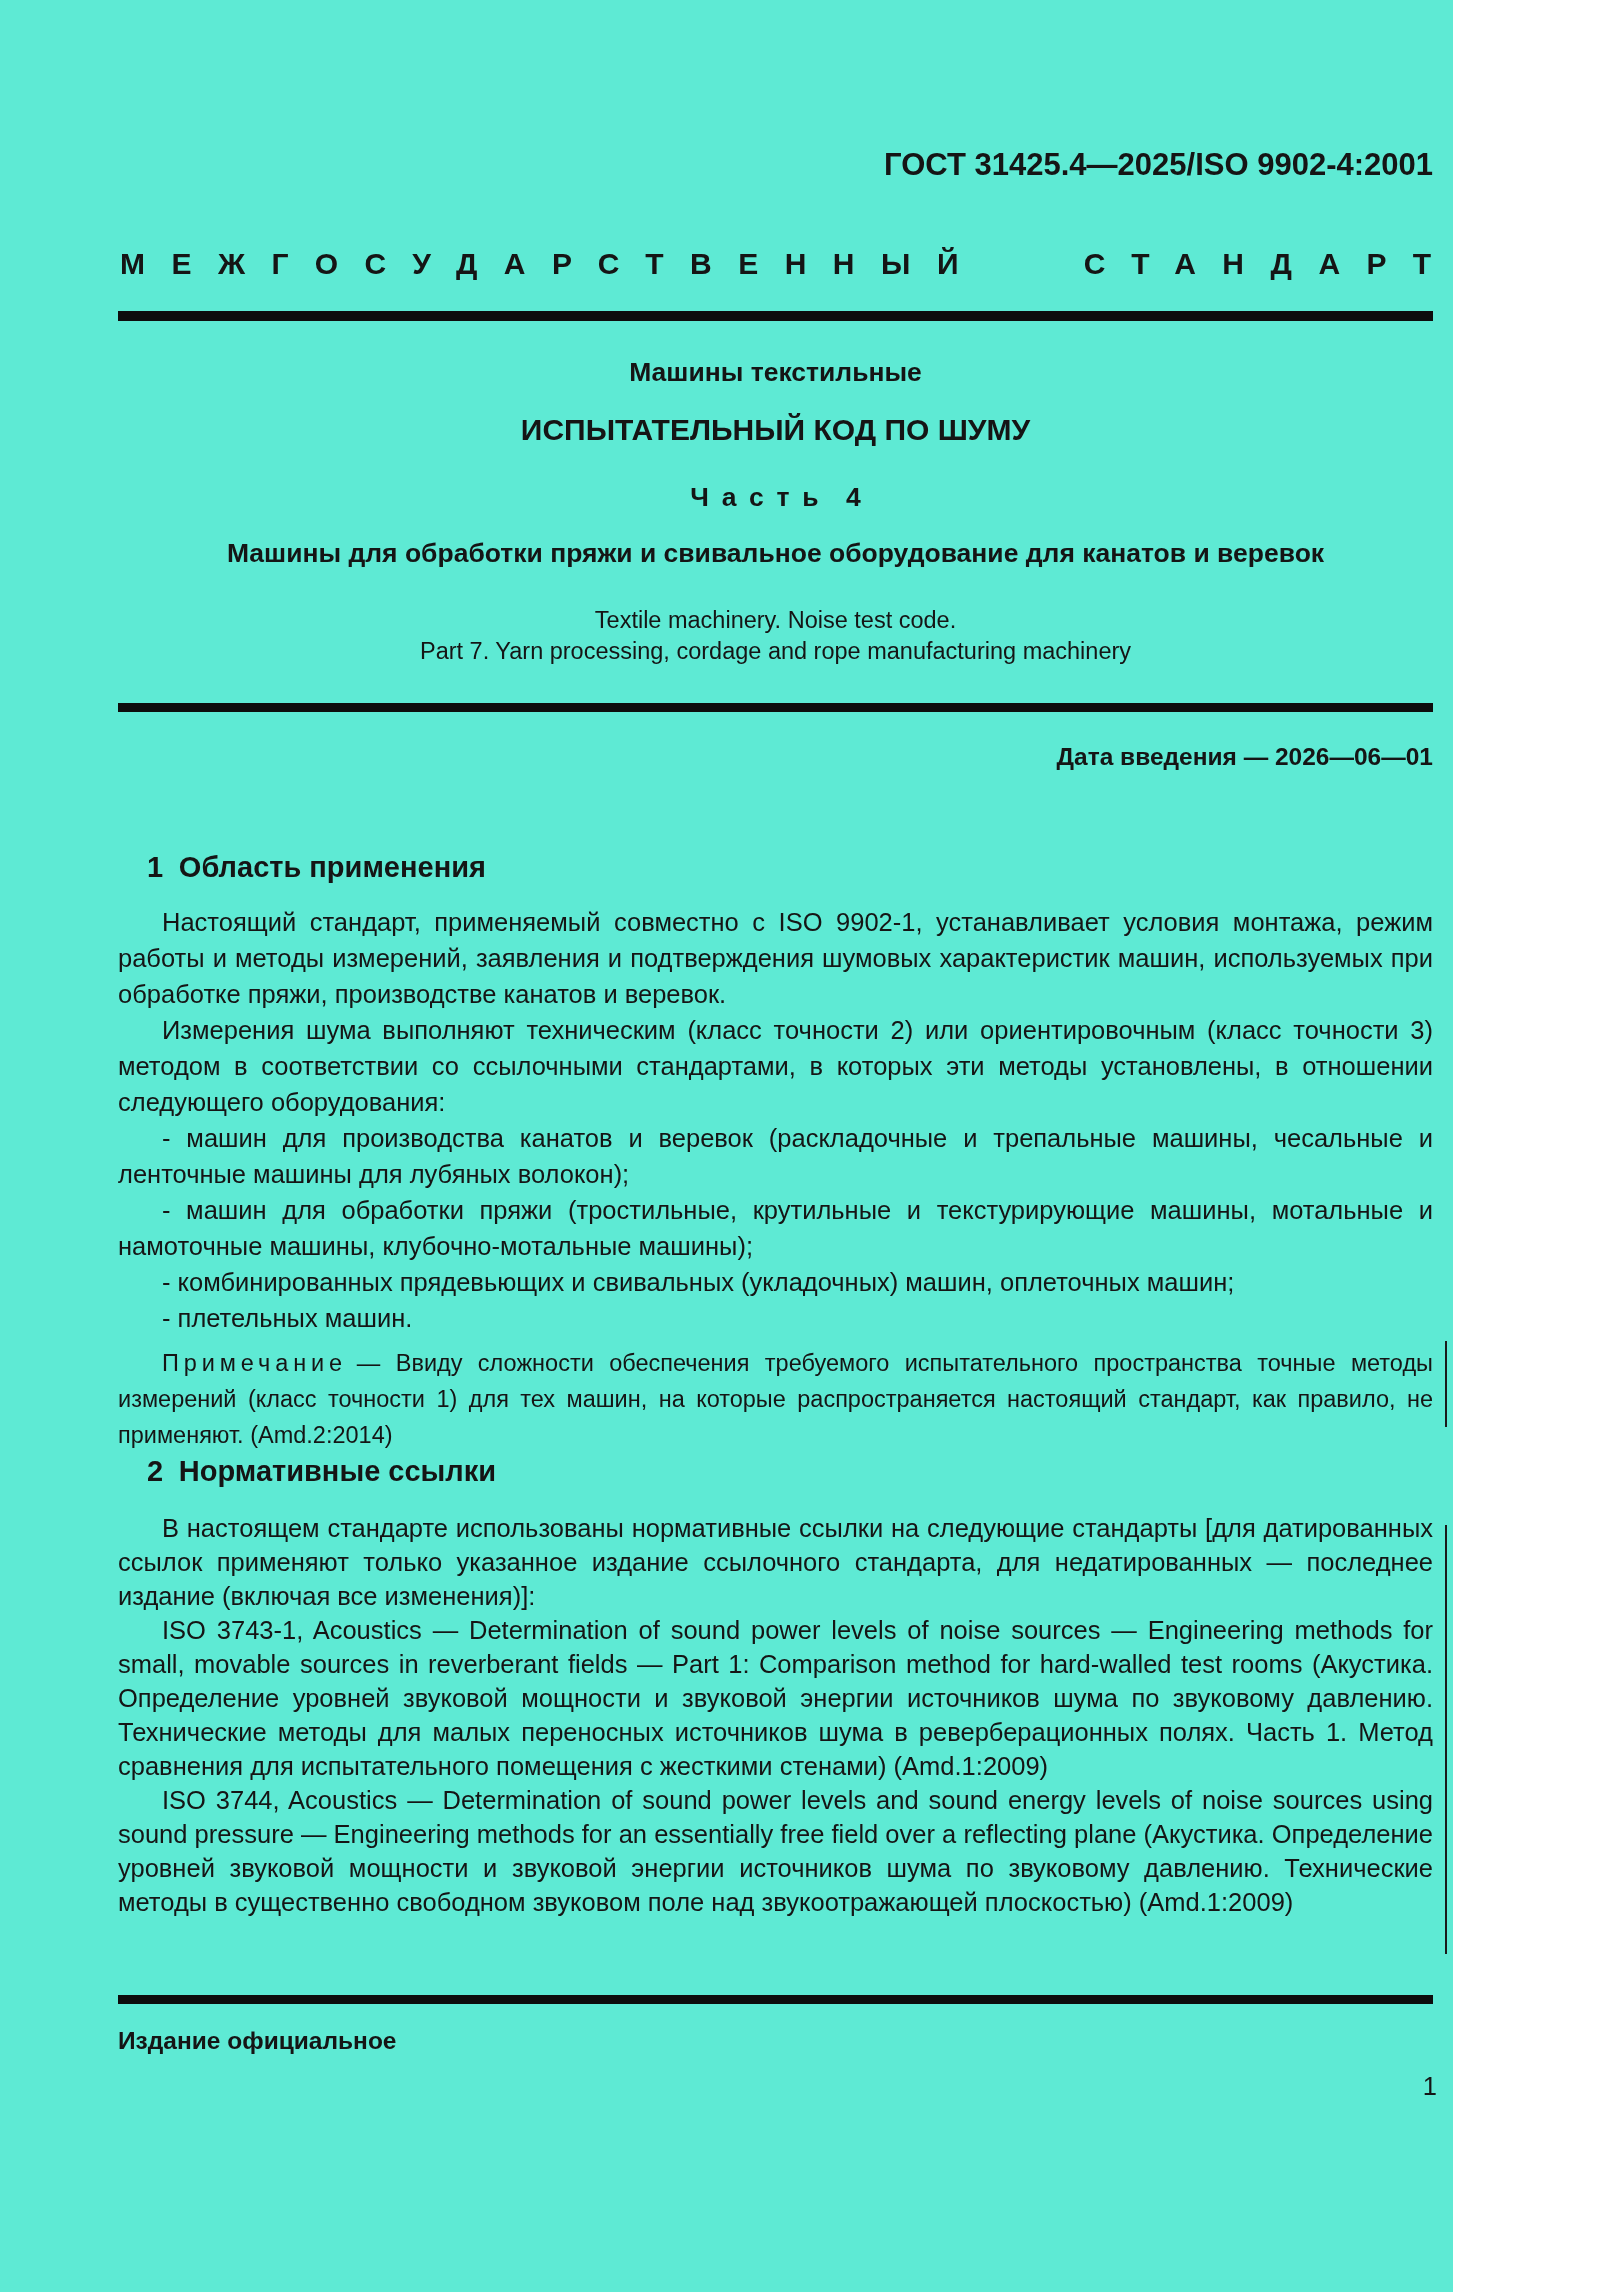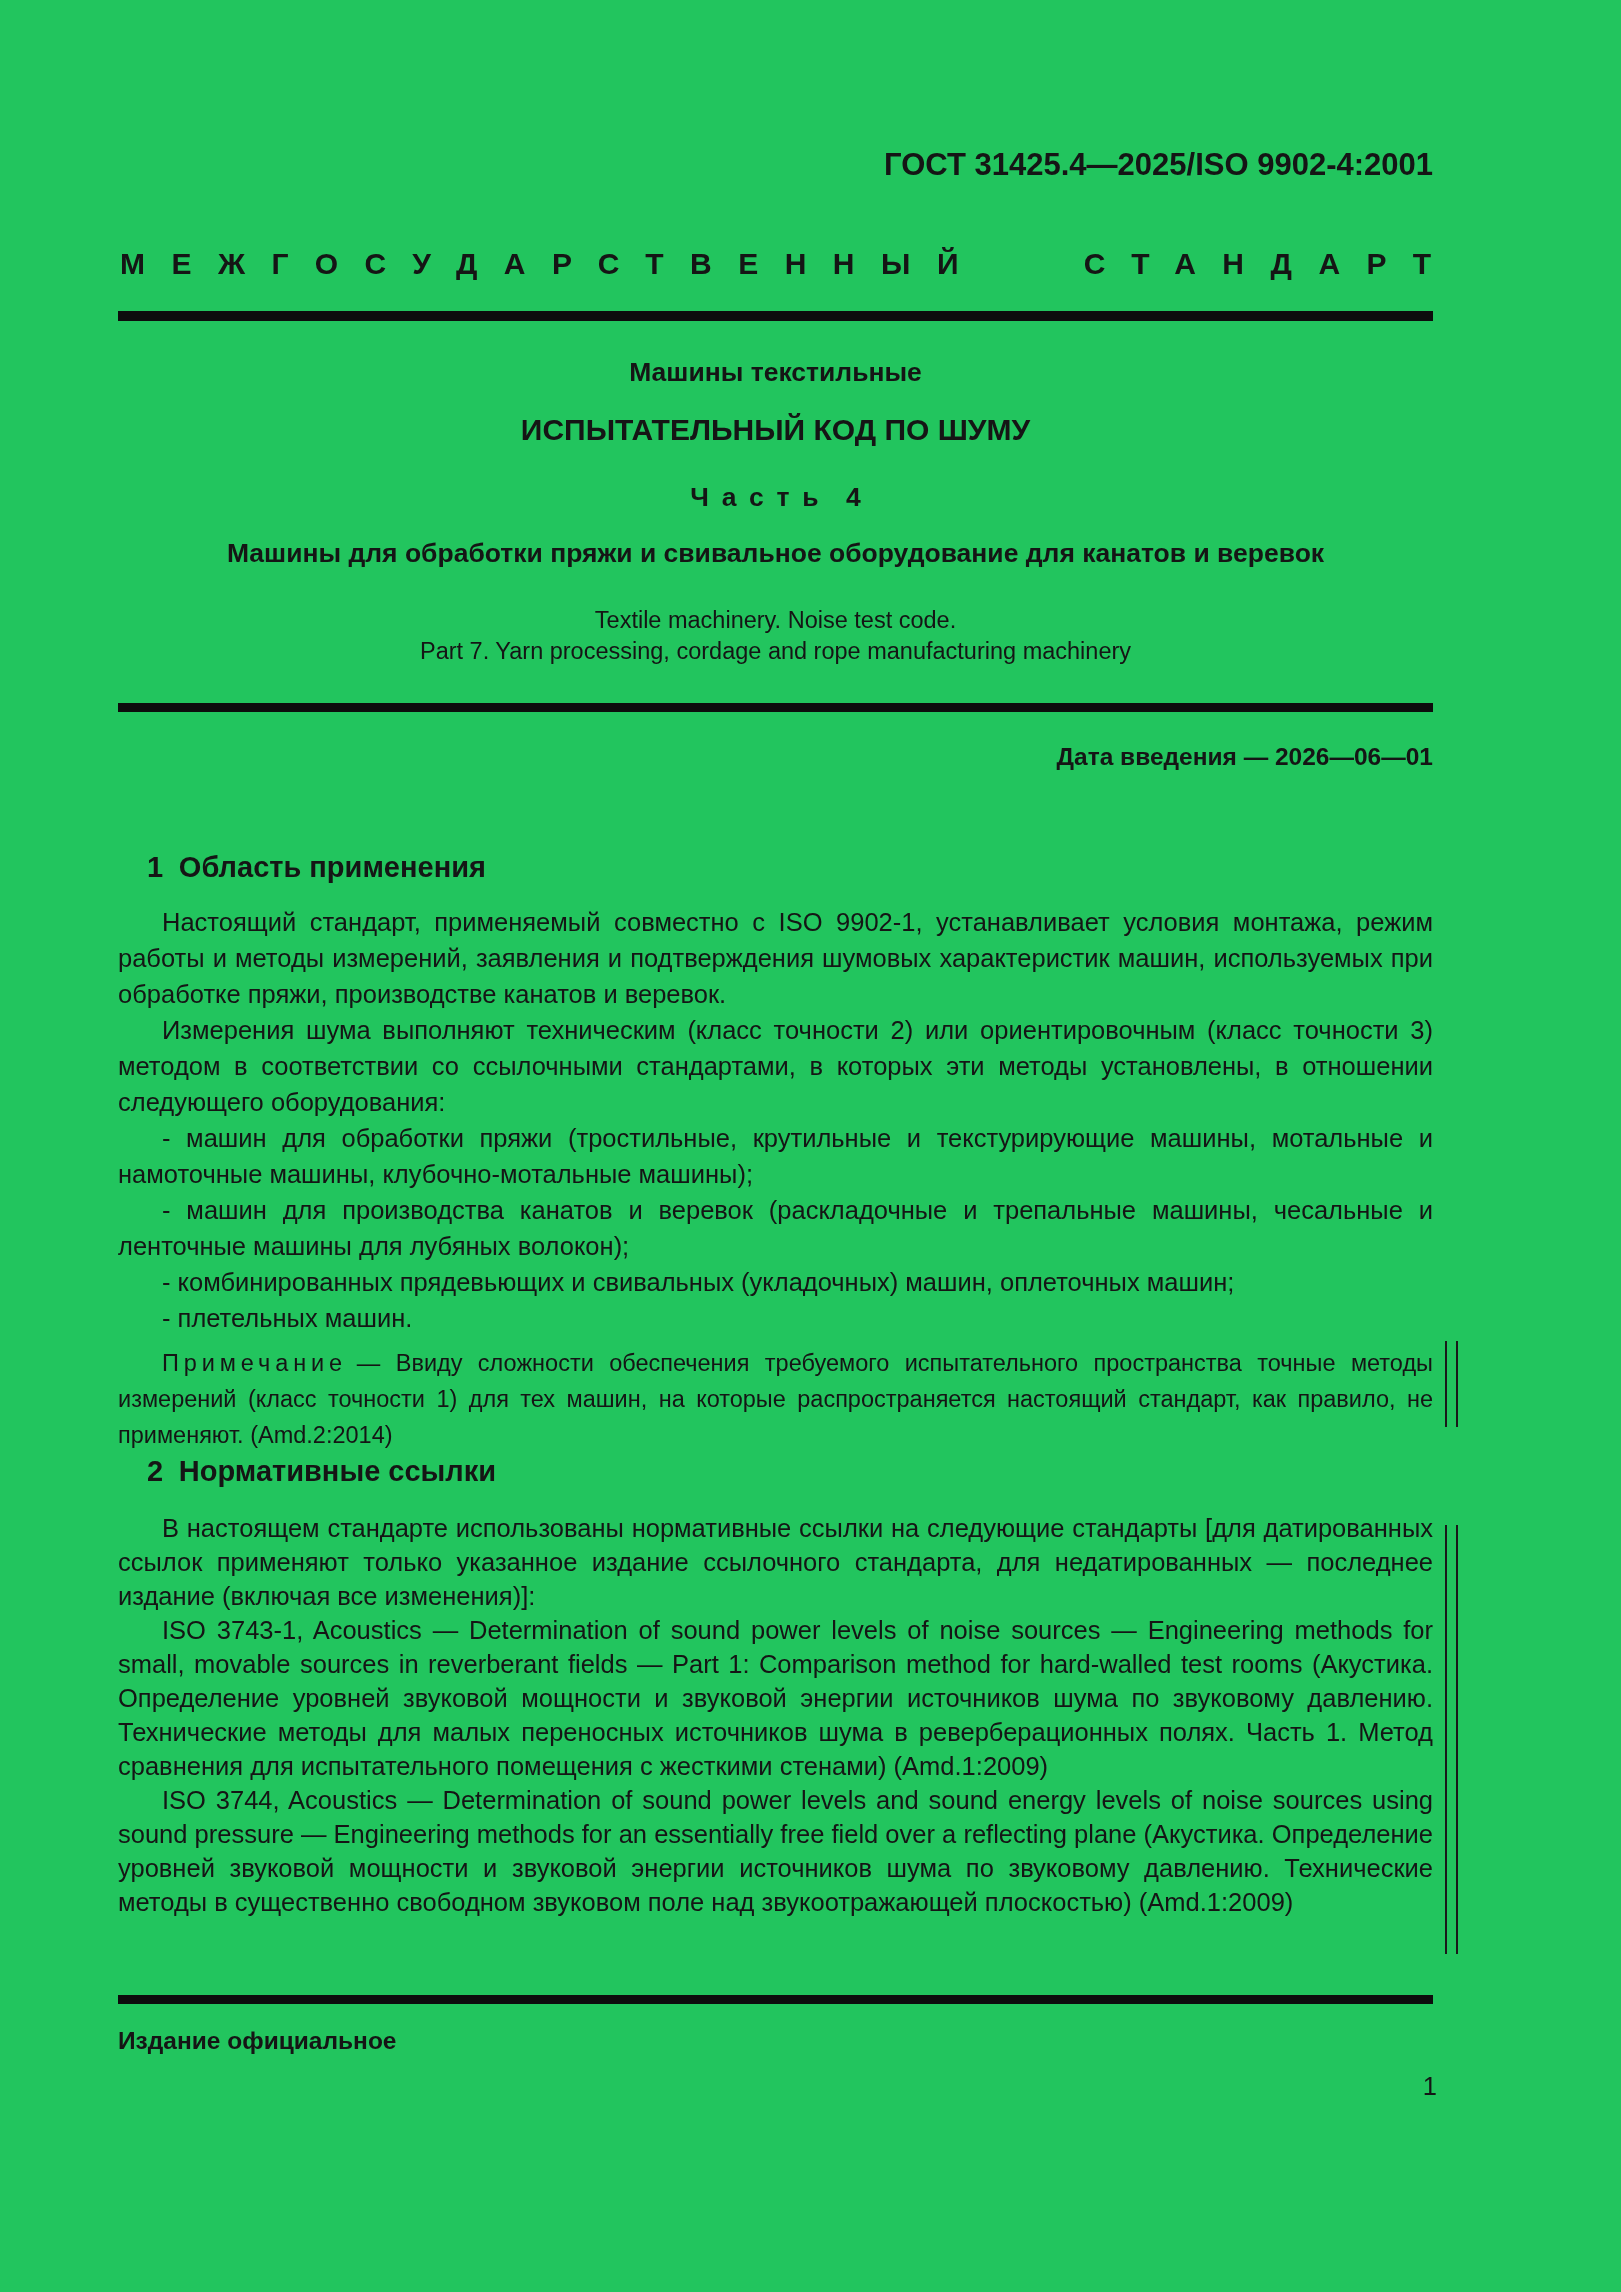--- a/index.html
+++ b/index.html
@@ -2,23 +2,23 @@
 <html lang="ru"><head>
 <meta charset="utf-8">
 <style>
   html, body {
     margin: 0;
     padding: 0;
     background: #ffffff;
   }
   .page {
     position: relative;
-    width: 1621px;
+    width: 1453px;
     height: 2293px;
-    background: #22c55e;
+    background: #5eead4;
     font-family: "Liberation Sans", "DejaVu Sans", sans-serif;
     color: #151515;
     overflow: hidden;
   }
   
   .doc-number {
     position: absolute;
     top: 147px; left: 118px; width: 1315px;
     text-align: right;
     font-size: 31px;
@@ -149,22 +149,22 @@
 
   <div class="date-line">Дата введения — 2026—06—01</div>
 
   <div class="sec-heading h1-pos">
     <span class="sec-num">1</span><span>Область применения</span>
   </div>
 
   <div class="body sec1-body">
     <p>Настоящий стандарт, применяемый совместно с ISO 9902-1, устанавливает условия монтажа, режим работы и методы измерений, заявления и подтверждения шумовых характеристик машин, используемых при обработке пряжи, производстве канатов и веревок.</p>
     <p>Измерения шума выполняют техническим (класс точности 2) или ориентировочным (класс точности 3) методом в соответствии со ссылочными стандартами, в которых эти методы установлены, в отношении следующего оборудования:</p>
+    <p>- машин для производства канатов и веревок (раскладочные и трепальные машины, чесальные и ленточные машины для лубяных волокон);</p>
     <p>- машин для обработки пряжи (тростильные, крутильные и текстурирующие машины, мотальные и намоточные машины, клубочно-мотальные машины);</p>
-    <p>- машин для производства канатов и веревок (раскладочные и трепальные машины, чесальные и ленточные машины для лубяных волокон);</p>
     <p>- комбинированных прядевьющих и свивальных (укладочных) машин, оплеточных машин;</p>
     <p>- плетельных машин.</p>
     <p class="note">
       <span class="note-label">Примечание</span><span class="note-text">— Ввиду сложности обеспечения требуемого испытательного пространства точные методы измерений (класс точности 1) для тех машин, на которые распространяется настоящий стандарт, как правило, не применяют. (Amd.2:2014)</span>
     </p>
   </div>
 
   <div class="sec-heading h2-pos">
     <span class="sec-num">2</span><span>Нормативные ссылки</span>
   </div>

